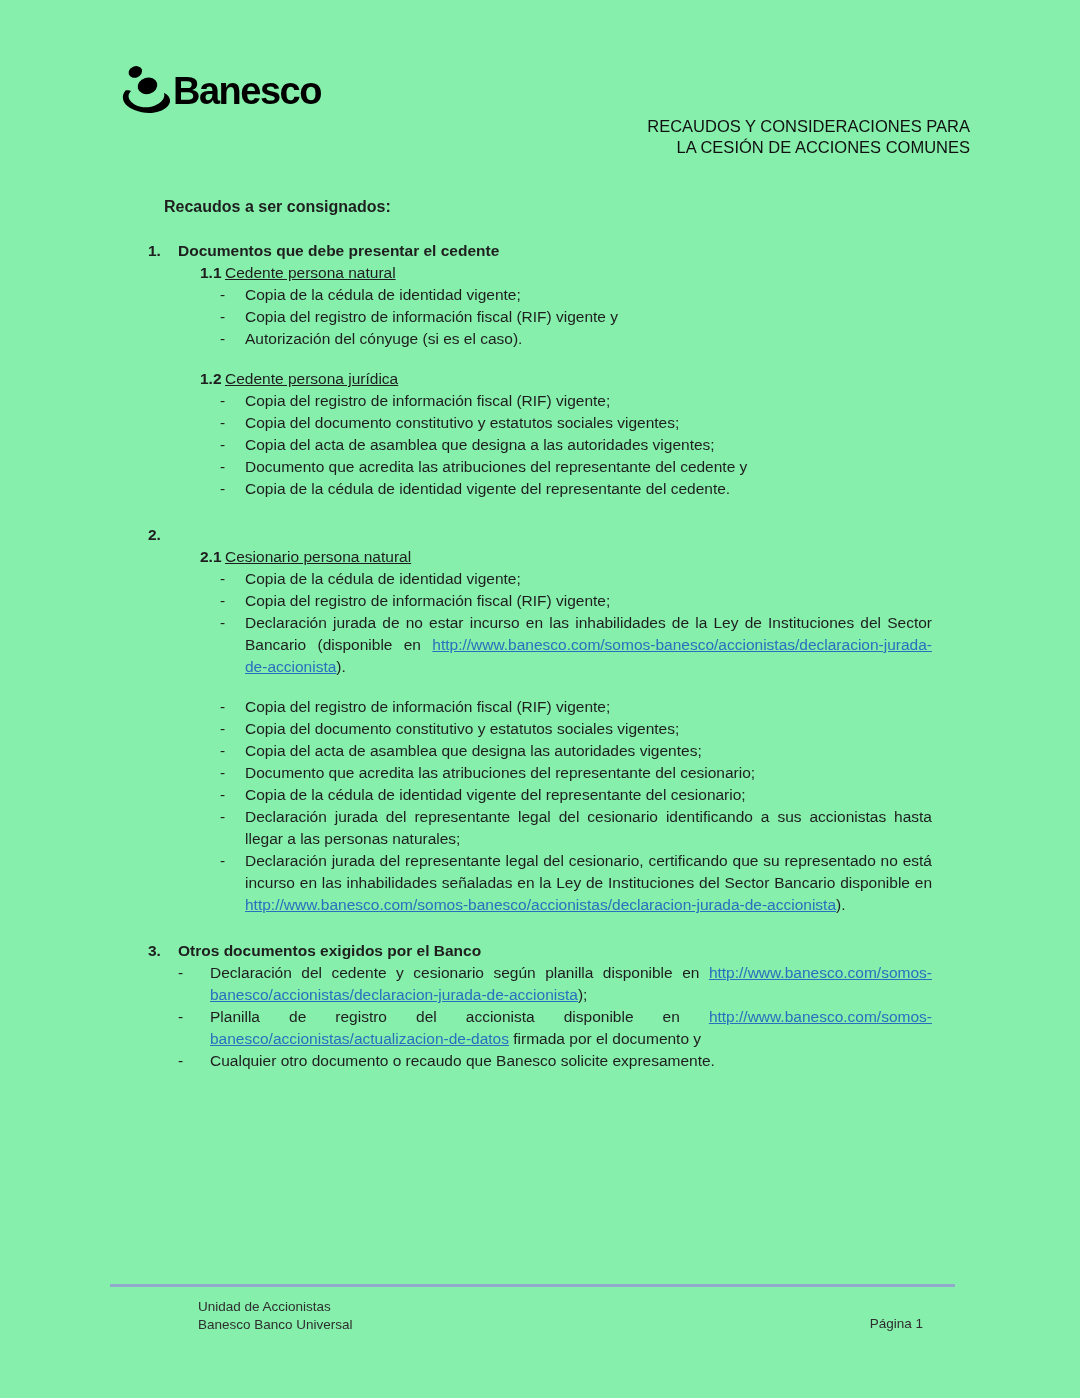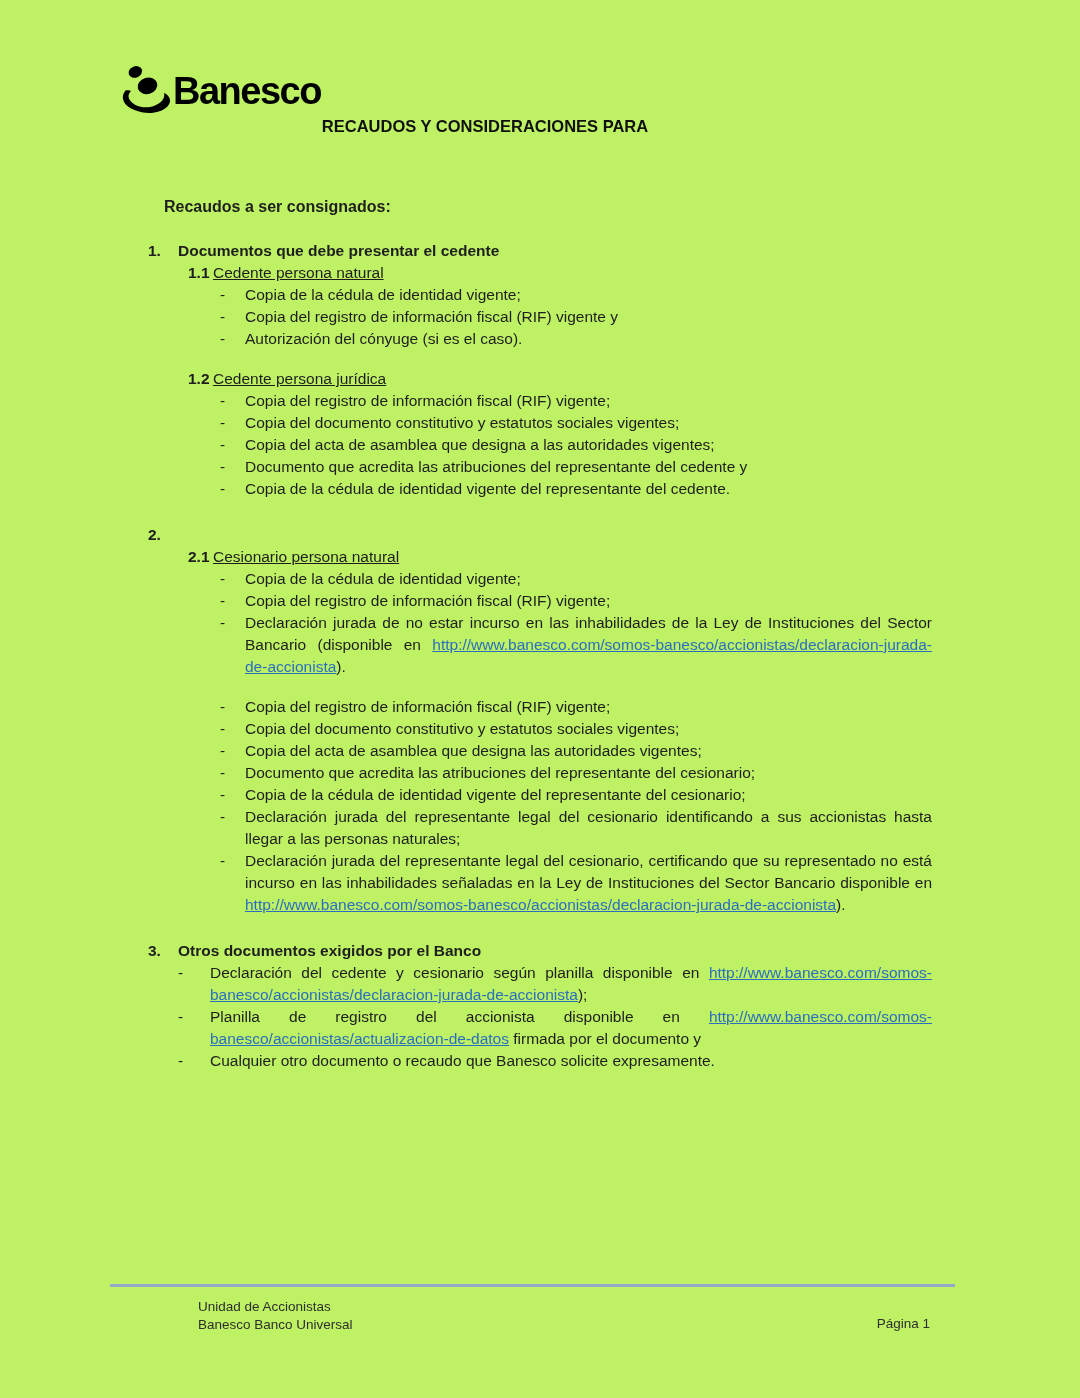--- a/index.html
+++ b/index.html
@@ -4,80 +4,81 @@
 <style>
   :root{
     --link:#2a6fbe;
     --footer_rule:#93a9cc;
     --text:#1e1e1e;
   }
   html,body{margin:0;padding:0;background:#ffffff;}
   .page{
     position:relative;
     width:1080px;height:1398px;
-    background:#bef264;
+    background:#86efac;
     font-family:"Liberation Sans", sans-serif;
     color:var(--text);
     overflow:hidden;
   }
   
   .logo{position:absolute;left:118px;top:62px;display:flex;align-items:center;}
   .logo-icon{width:52px;height:58px;display:inline-block;}
   .logo-icon svg{width:52px;height:58px;display:block;}
   .logo-text{font-size:38px;font-weight:bold;color:#000;letter-spacing:-1.5px;margin-left:3px;}
   
   .title-block{
     position:absolute;top:116px;left:0;width:970px;
-    text-align:center;font-weight:bold;font-size:16.5px;line-height:21px;color:#101010;
+    text-align:right;font-weight:normal;font-size:16.5px;line-height:21px;color:#101010;
   }
   
   .intro{position:absolute;left:164px;top:198px;font-weight:bold;font-size:16px;}
   
   .content{
     position:absolute;left:148px;top:240px;width:784px;
     font-size:15.5px;line-height:22px;
   }
   .section{margin-bottom:24px;}
   .sec-heading{display:flex;font-weight:bold;}
   .sec-num{flex:none;width:30px;}
   .subsection{margin-left:40px;margin-bottom:18px;}
   .subsection.plain{margin-left:0;margin-bottom:0;}
-  .sub-heading{display:flex;}
+  .sub-heading{display:flex;margin-left:12px;}
   .sub-num{flex:none;width:25px;font-weight:bold;}
   .sub-title{text-decoration:underline;}
   .bullets{margin-left:32px;}
   .bullets.outer{margin-left:30px;}
   .bullet{display:flex;}
   .bullet .dash{flex:none;width:25px;}
   .bullets.outer .bullet .dash{width:32px;}
   .bullet-text{flex:1;text-align:justify;}
   .doc-link{color:var(--link);text-decoration:underline;overflow-wrap:break-word;cursor:pointer;}
   
   .footer-rule{position:absolute;left:110px;top:1284px;width:845px;height:3px;background:var(--footer_rule);}
   .footer-left{position:absolute;left:150px;top:1298px;font-size:13.5px;line-height:18px;color:#2e2e2e;margin-left:48px;}
-  .footer-right{position:absolute;right:150px;top:1316px;font-size:13.5px;color:#2e2e2e;}
+  .footer-right{position:absolute;right:157px;top:1316px;font-size:13.5px;color:#2e2e2e;}
 </style>
 </head>
 <body>
 
 <div class="page">
 
   <div class="logo">
     <span class="logo-icon">
       <svg viewBox="0 0 60 62" xmlns="http://www.w3.org/2000/svg" fill="#000000">
         <ellipse cx="20" cy="9" rx="8" ry="6.5" transform="rotate(-22 20 9)"></ellipse>
         <ellipse cx="34" cy="25" rx="11.5" ry="9.5" transform="rotate(-16 34 25)"></ellipse>
         <path d="M9 30 c-7 8 -3 18 10 23 c14 6 30 4 38 -4 c5 -5 4 -12 -4 -16 c2 6 -3 12 -11 15 c-11 4 -23 1 -28 -6 c-3 -4 -2 -8 1 -11 c-2 -1 -4 -1 -6 -1 z"></path>
       </svg>
     </span>
     <span class="logo-text">Banesco</span>
   </div>
 
   <div class="title-block">
     <div>RECAUDOS Y CONSIDERACIONES PARA</div>
+    <div>LA CESIÓN DE ACCIONES COMUNES</div>
   </div>
 
   <div class="intro">Recaudos a ser consignados:</div>
 
   <div class="content">
       <div class="section">
         <div class="sec-heading">
           <span class="sec-num">1.</span>
           <span class="sec-title">Documentos que debe presentar el cedente</span>
         </div>

